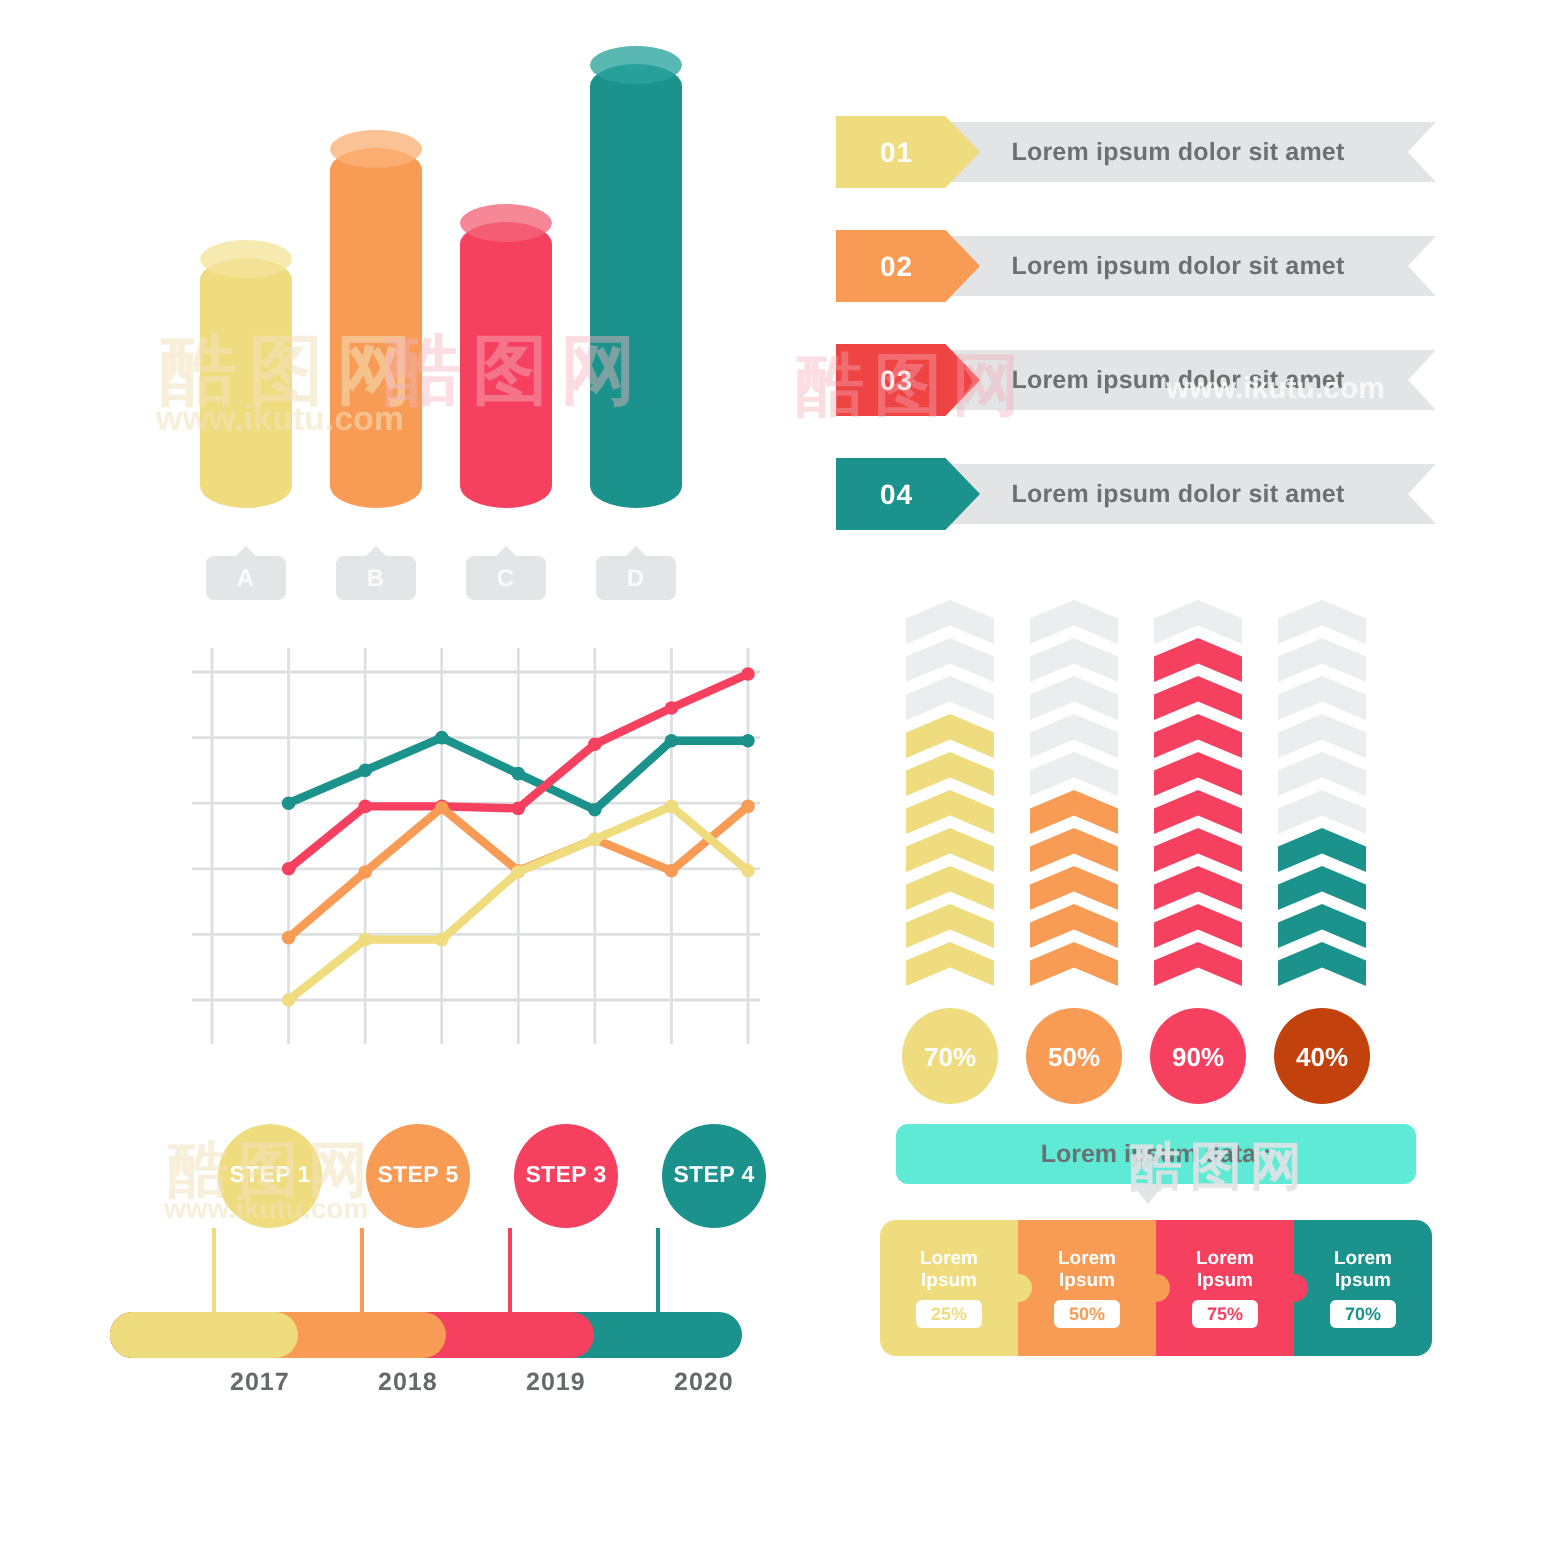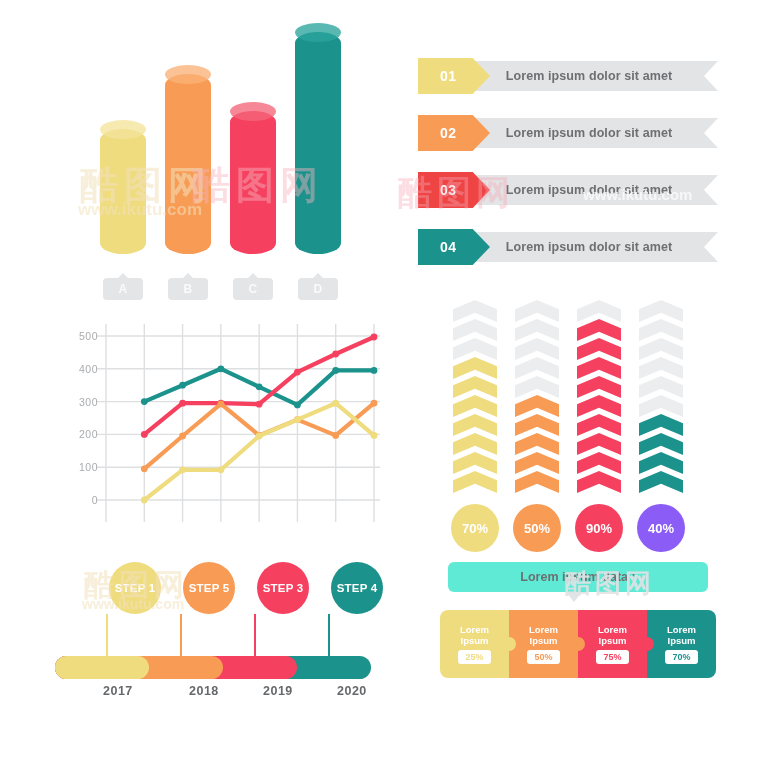--- a/index.html
+++ b/index.html
@@ -165,39 +165,31 @@
           <polyline points="82.3,178.0 120.6,147.8 158.9,147.8 197.1,114.0 235.4,97.6 273.7,81.2 312.0,113.4" fill="none" stroke="#EFDC7F" stroke-width="4.2" stroke-linecap="round" stroke-linejoin="round"></polyline>
           <circle cx="82.3" cy="178.0" r="3.4" fill="#EFDC7F"></circle>
           <circle cx="120.6" cy="147.8" r="3.4" fill="#EFDC7F"></circle>
           <circle cx="158.9" cy="147.8" r="3.4" fill="#EFDC7F"></circle>
           <circle cx="197.1" cy="114.0" r="3.4" fill="#EFDC7F"></circle>
           <circle cx="235.4" cy="97.6" r="3.4" fill="#EFDC7F"></circle>
           <circle cx="273.7" cy="81.2" r="3.4" fill="#EFDC7F"></circle>
           <circle cx="312.0" cy="113.4" r="3.4" fill="#EFDC7F"></circle>
         </g>
     </svg>
-    <div id="lc-ylabels" style="position: absolute; left: 0px; top: 0px; width: 36px; height: 210px;">
-        <div class="ylab" style="top: 14px;">500</div>
-        <div class="ylab" style="top: 46.8px;">400</div>
-        <div class="ylab" style="top: 79.6px;">300</div>
-        <div class="ylab" style="top: 112.4px;">200</div>
-        <div class="ylab" style="top: 145.2px;">100</div>
-        <div class="ylab" style="top: 178px;">0</div>
-      </div>
   </div>
 
   <div class="abs" id="timeline">
       <div class="tl-track" style="left: 0px; width: 316px; background: rgb(236, 237, 238);"></div>
       <div class="tl-track" style="left: 0px; width: 316px; background: rgb(27, 147, 140); z-index: 1;"></div>
       <div class="tl-track" style="left: 0px; width: 242px; background: rgb(246, 64, 95); z-index: 2;"></div>
       <div class="tl-track" style="left: 0px; width: 168px; background: rgb(248, 155, 85); z-index: 3;"></div>
       <div class="tl-track" style="left: 0px; width: 94px; background: rgb(239, 220, 127); z-index: 4;"></div>
       <div class="step-stem" style="left: 51px; background: rgb(239, 220, 127);"></div>
       <div class="step-circle" style="left: 26px; background: rgb(239, 220, 127);">STEP 1</div>
-      <div class="tl-year" style="left: 48px;">2017</div>
+      <div class="tl-year" style="left: 60px;">2017</div>
       <div class="step-stem" style="left: 125px; background: rgb(248, 155, 85);"></div>
       <div class="step-circle" style="left: 100px; background: rgb(248, 155, 85);">STEP 5</div>
       <div class="tl-year" style="left: 134px;">2018</div>
       <div class="step-stem" style="left: 199px; background: rgb(246, 64, 95);"></div>
       <div class="step-circle" style="left: 174px; background: rgb(246, 64, 95);">STEP 3</div>
       <div class="tl-year" style="left: 208px;">2019</div>
       <div class="step-stem" style="left: 273px; background: rgb(27, 147, 140);"></div>
       <div class="step-circle" style="left: 248px; background: rgb(27, 147, 140);">STEP 4</div>
       <div class="tl-year" style="left: 282px;">2020</div>
     </div>
@@ -281,21 +273,21 @@
         <div class="chev" style="top: 0px; background: rgb(236, 237, 238);"></div>
         <div class="chev" style="top: 19px; background: rgb(236, 237, 238);"></div>
         <div class="chev" style="top: 38px; background: rgb(236, 237, 238);"></div>
         <div class="chev" style="top: 57px; background: rgb(236, 237, 238);"></div>
         <div class="chev" style="top: 76px; background: rgb(236, 237, 238);"></div>
         <div class="chev" style="top: 95px; background: rgb(236, 237, 238);"></div>
         <div class="chev" style="top: 114px; background: rgb(27, 147, 140);"></div>
         <div class="chev" style="top: 133px; background: rgb(27, 147, 140);"></div>
         <div class="chev" style="top: 152px; background: rgb(27, 147, 140);"></div>
         <div class="chev" style="top: 171px; background: rgb(27, 147, 140);"></div>
-        <div class="pct-circle" style="background: #8b5cf6;">40%</div>
+        <div class="pct-circle" style="background: #c2410c;">40%</div>
       </div>
     </div>
 
   <div class="abs" id="puzzle">
     <div class="callout">
       <span class="callout-txt">Lorem ipsum data :</span>
     </div>
     <div class="callout-tip"></div>
     <div class="pz-row" id="pz-row">
         <div class="pz" style="background: rgb(239, 220, 127);">

